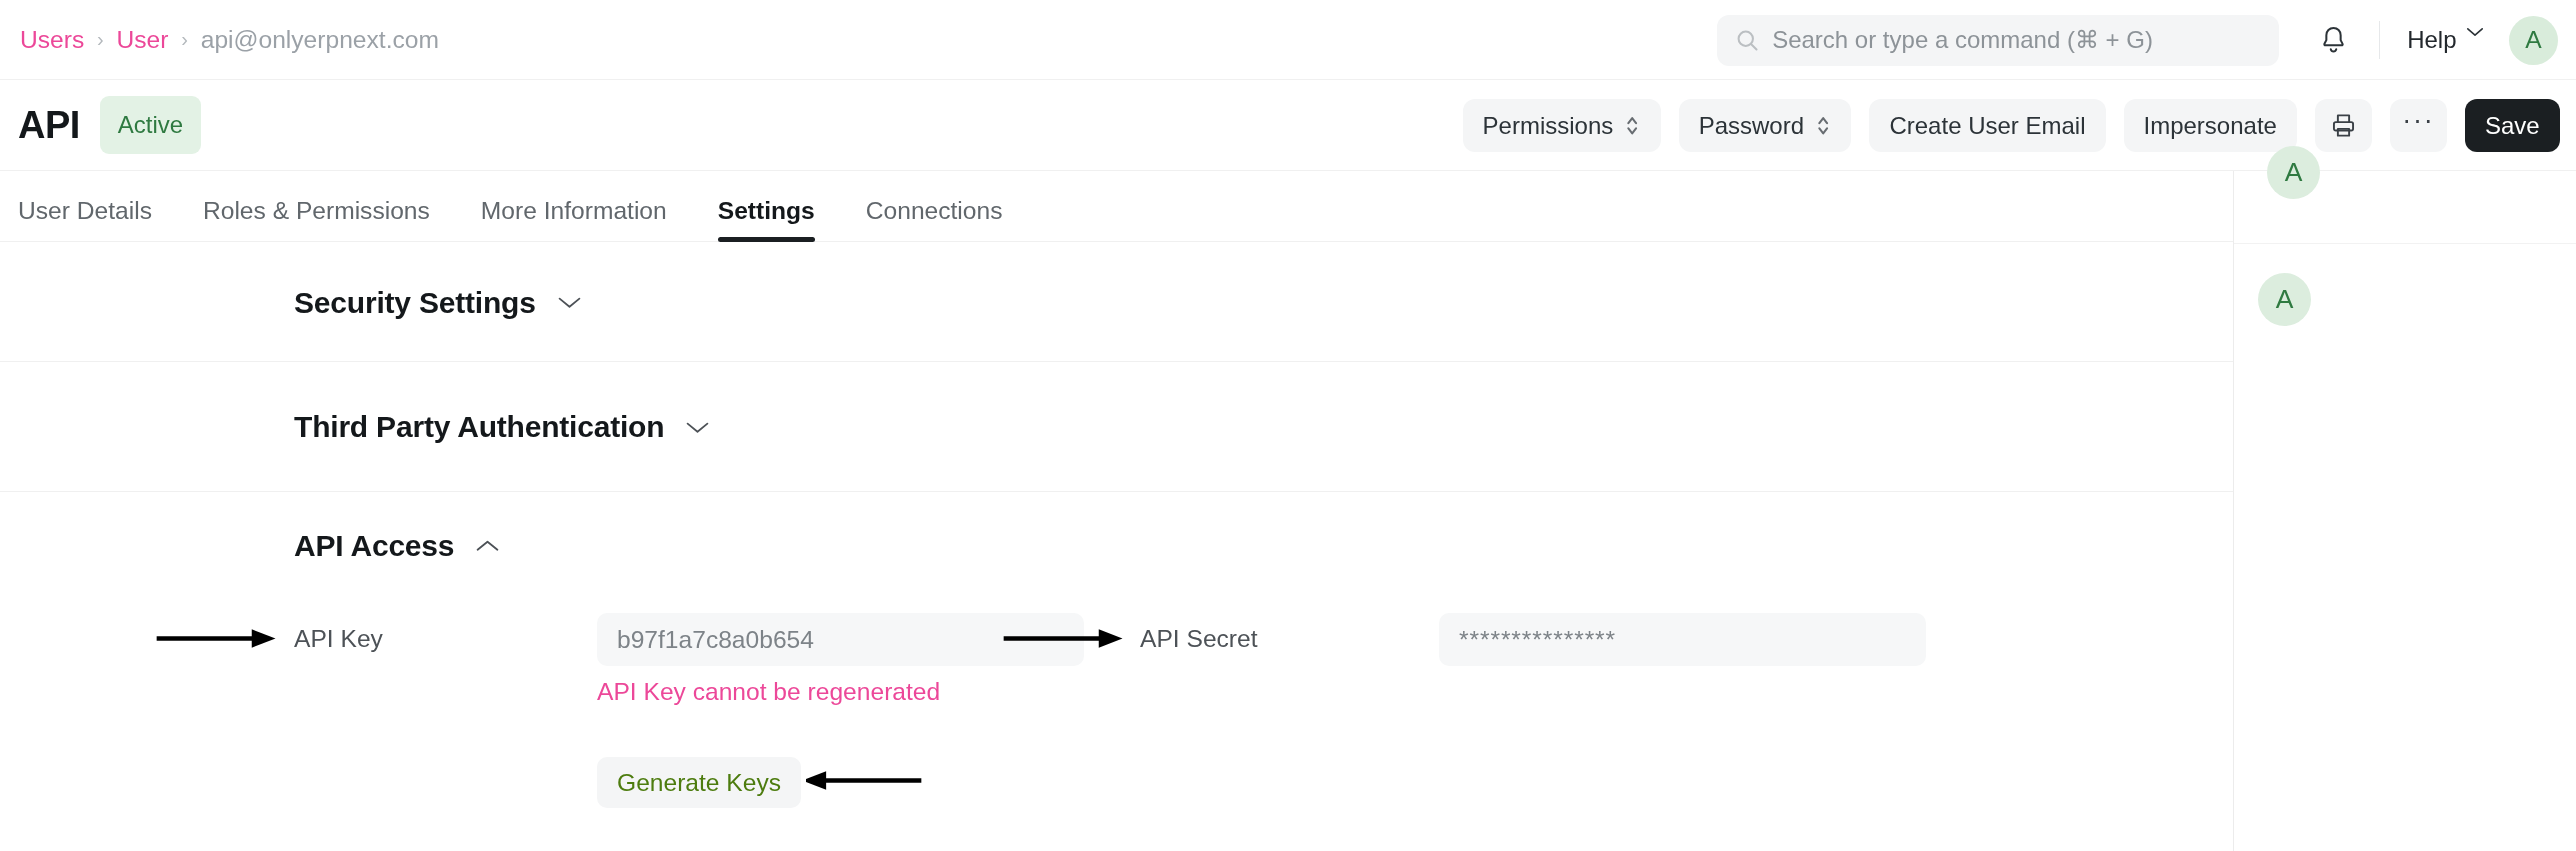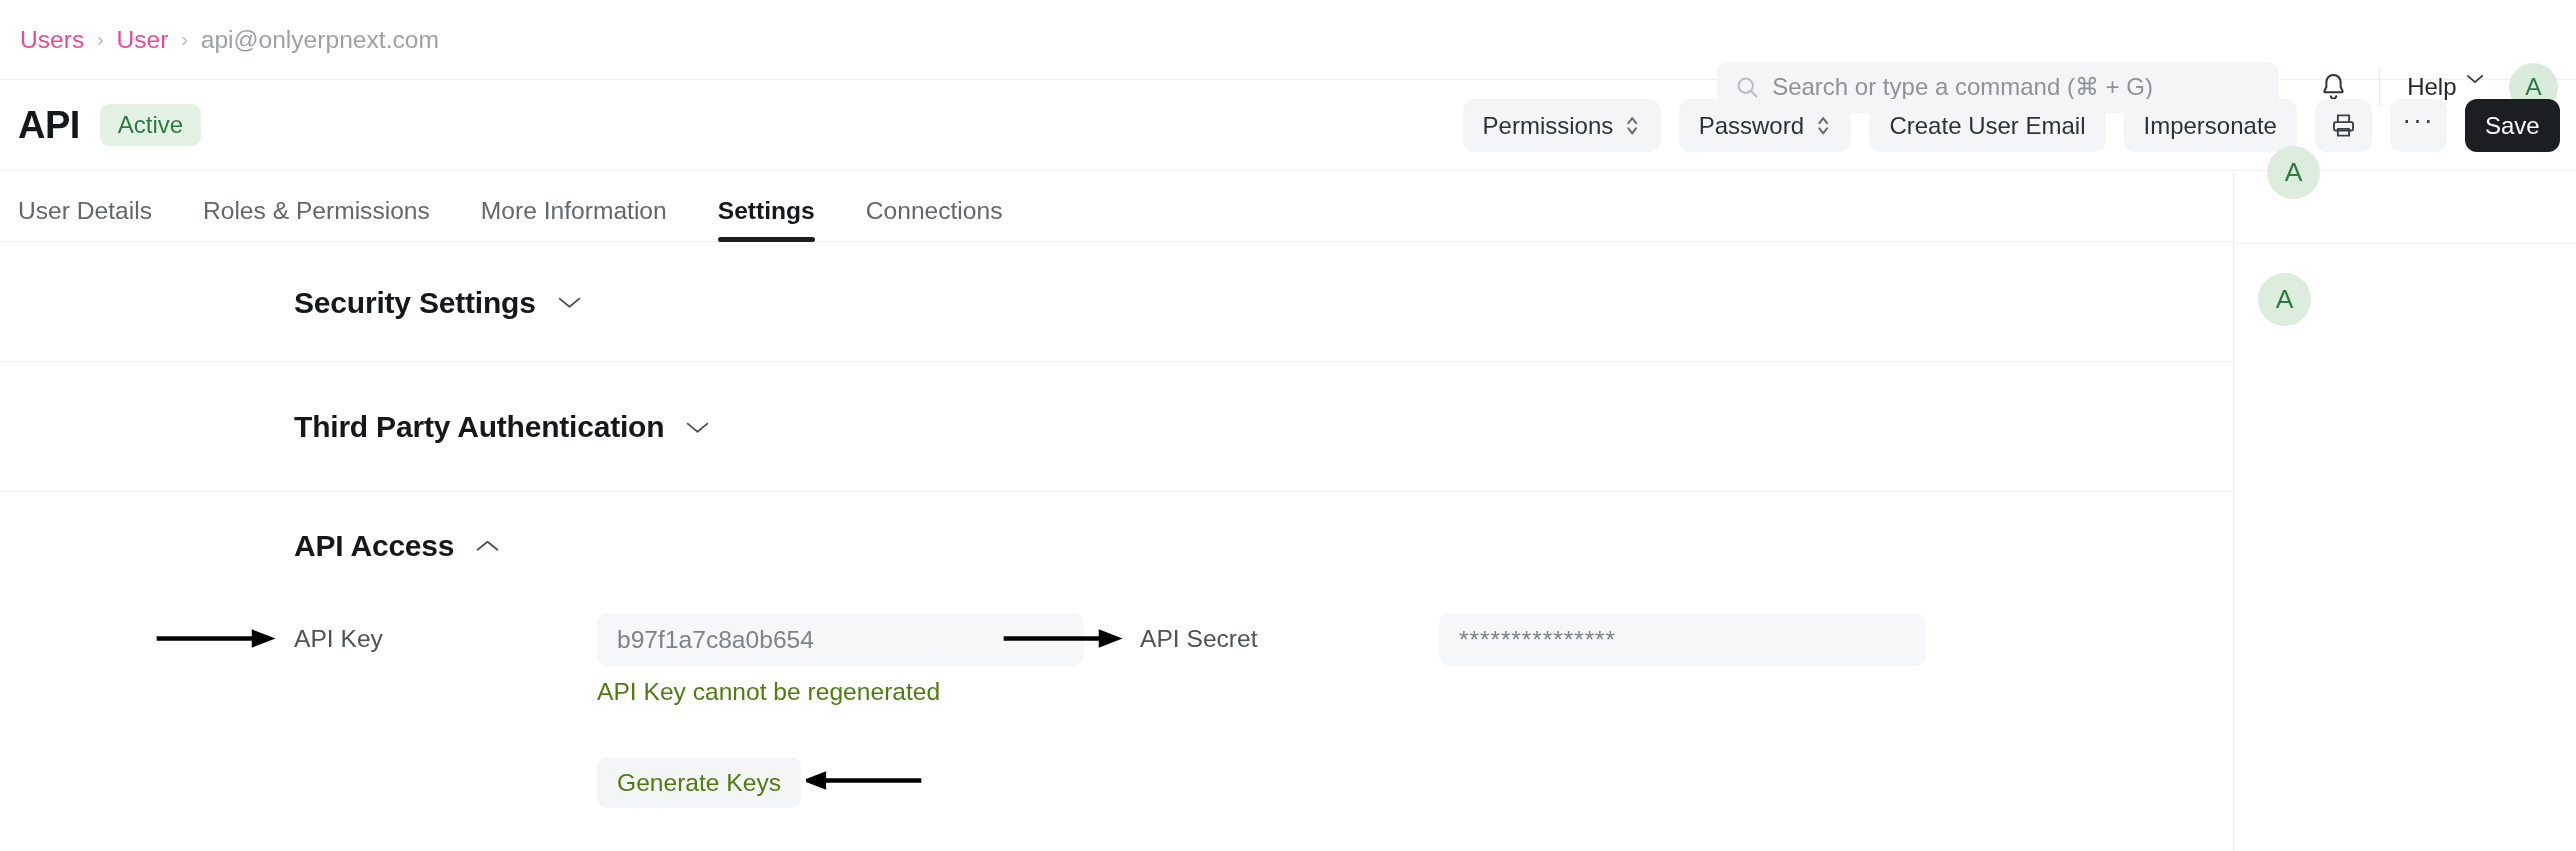--- a/index.html
+++ b/index.html
@@ -26,21 +26,21 @@
   }
   .crumb { color:#ec4899; white-space:nowrap; }
   .crumb.muted { color:#9ba1a7; }
   .crumb-sep {
     color:#b4b9bd; font-size:20px; line-height:1;
     display:inline-block; transform:translateY(-0.9px);
   }
 
   .topbar-right {
     position:absolute; right:18px; top:0; height:80px;
-    display:flex; align-items:center; gap:0;margin-top:47px;
+    display:flex; align-items:center; gap:0;
   }
   .searchbox {
     width:562px; height:51px; background:#f4f5f6; border-radius:12px;
     display:flex; align-items:center; padding:0 18px; gap:12.8px;
     margin-right:35px;
   }
   .search-ico { width:24.6px; height:24.6px; flex:none; opacity:.55; }
   .search-ph { font-size:24px; color:#8d9398; white-space:nowrap; }
 
   .bell { width:40px; height:40px; display:flex; align-items:center; justify-content:center; margin-right:25.5px;}
@@ -55,21 +55,21 @@
   }
 
   
   .pagehead {
     position:absolute; left:0; top:80px; width:2576px; height:91px;
     display:flex; align-items:center;
     border-bottom:0.9px solid #f0f0f0;
   }
   .page-title { margin-left:18px; font-size:38px; font-weight:bold; color:#14181b; letter-spacing:-0.5px;}
   .badge {
-    margin-left:20px; height:42px; padding:4px 18px; border-radius:9px;
+    margin-left:20px; height:58px; padding:4px 18px; border-radius:9px;
     background:#e3f2e5; color:#2f7a41; font-size:24px;
     display:flex; align-items:center;
   }
   .actions {
     position:absolute; right:16.4px; top:0; height:91px;
     display:flex; align-items:center; gap:18px;
   }
   .btn {
     height:53px; padding:0 20px; border-radius:12px;
     background:#f4f5f6; color:#2c3338; font-size:24px;
@@ -128,21 +128,21 @@
   .input {
     position:absolute; height:53px; background:#f6f7f8; border-radius:10px;
     display:flex; align-items:center; padding:0 20px;
     font-size:24.6px; color:#7d8388;
   }
   .in-apikey { left:597px; top:613px; width:487px; }
   .in-apisecret { left:1439px; top:613px; width:487px; letter-spacing:0.9px; }
 
   .helper {
     position:absolute; left:597px; top:678px;
-    font-size:24.6px; color:#4d7c0f; white-space:nowrap;
+    font-size:24.6px; color:#ec4899; white-space:nowrap;
   }
 
   .btn-generate {
     position:absolute; left:597px; top:757px;
     height:51px; padding:0 20px; border-radius:10px;
     background:#f4f5f6; color:#4d7c0f; font-size:24.6px;
     display:flex; align-items:center; border:none; font-family:inherit;
   }
 
   

